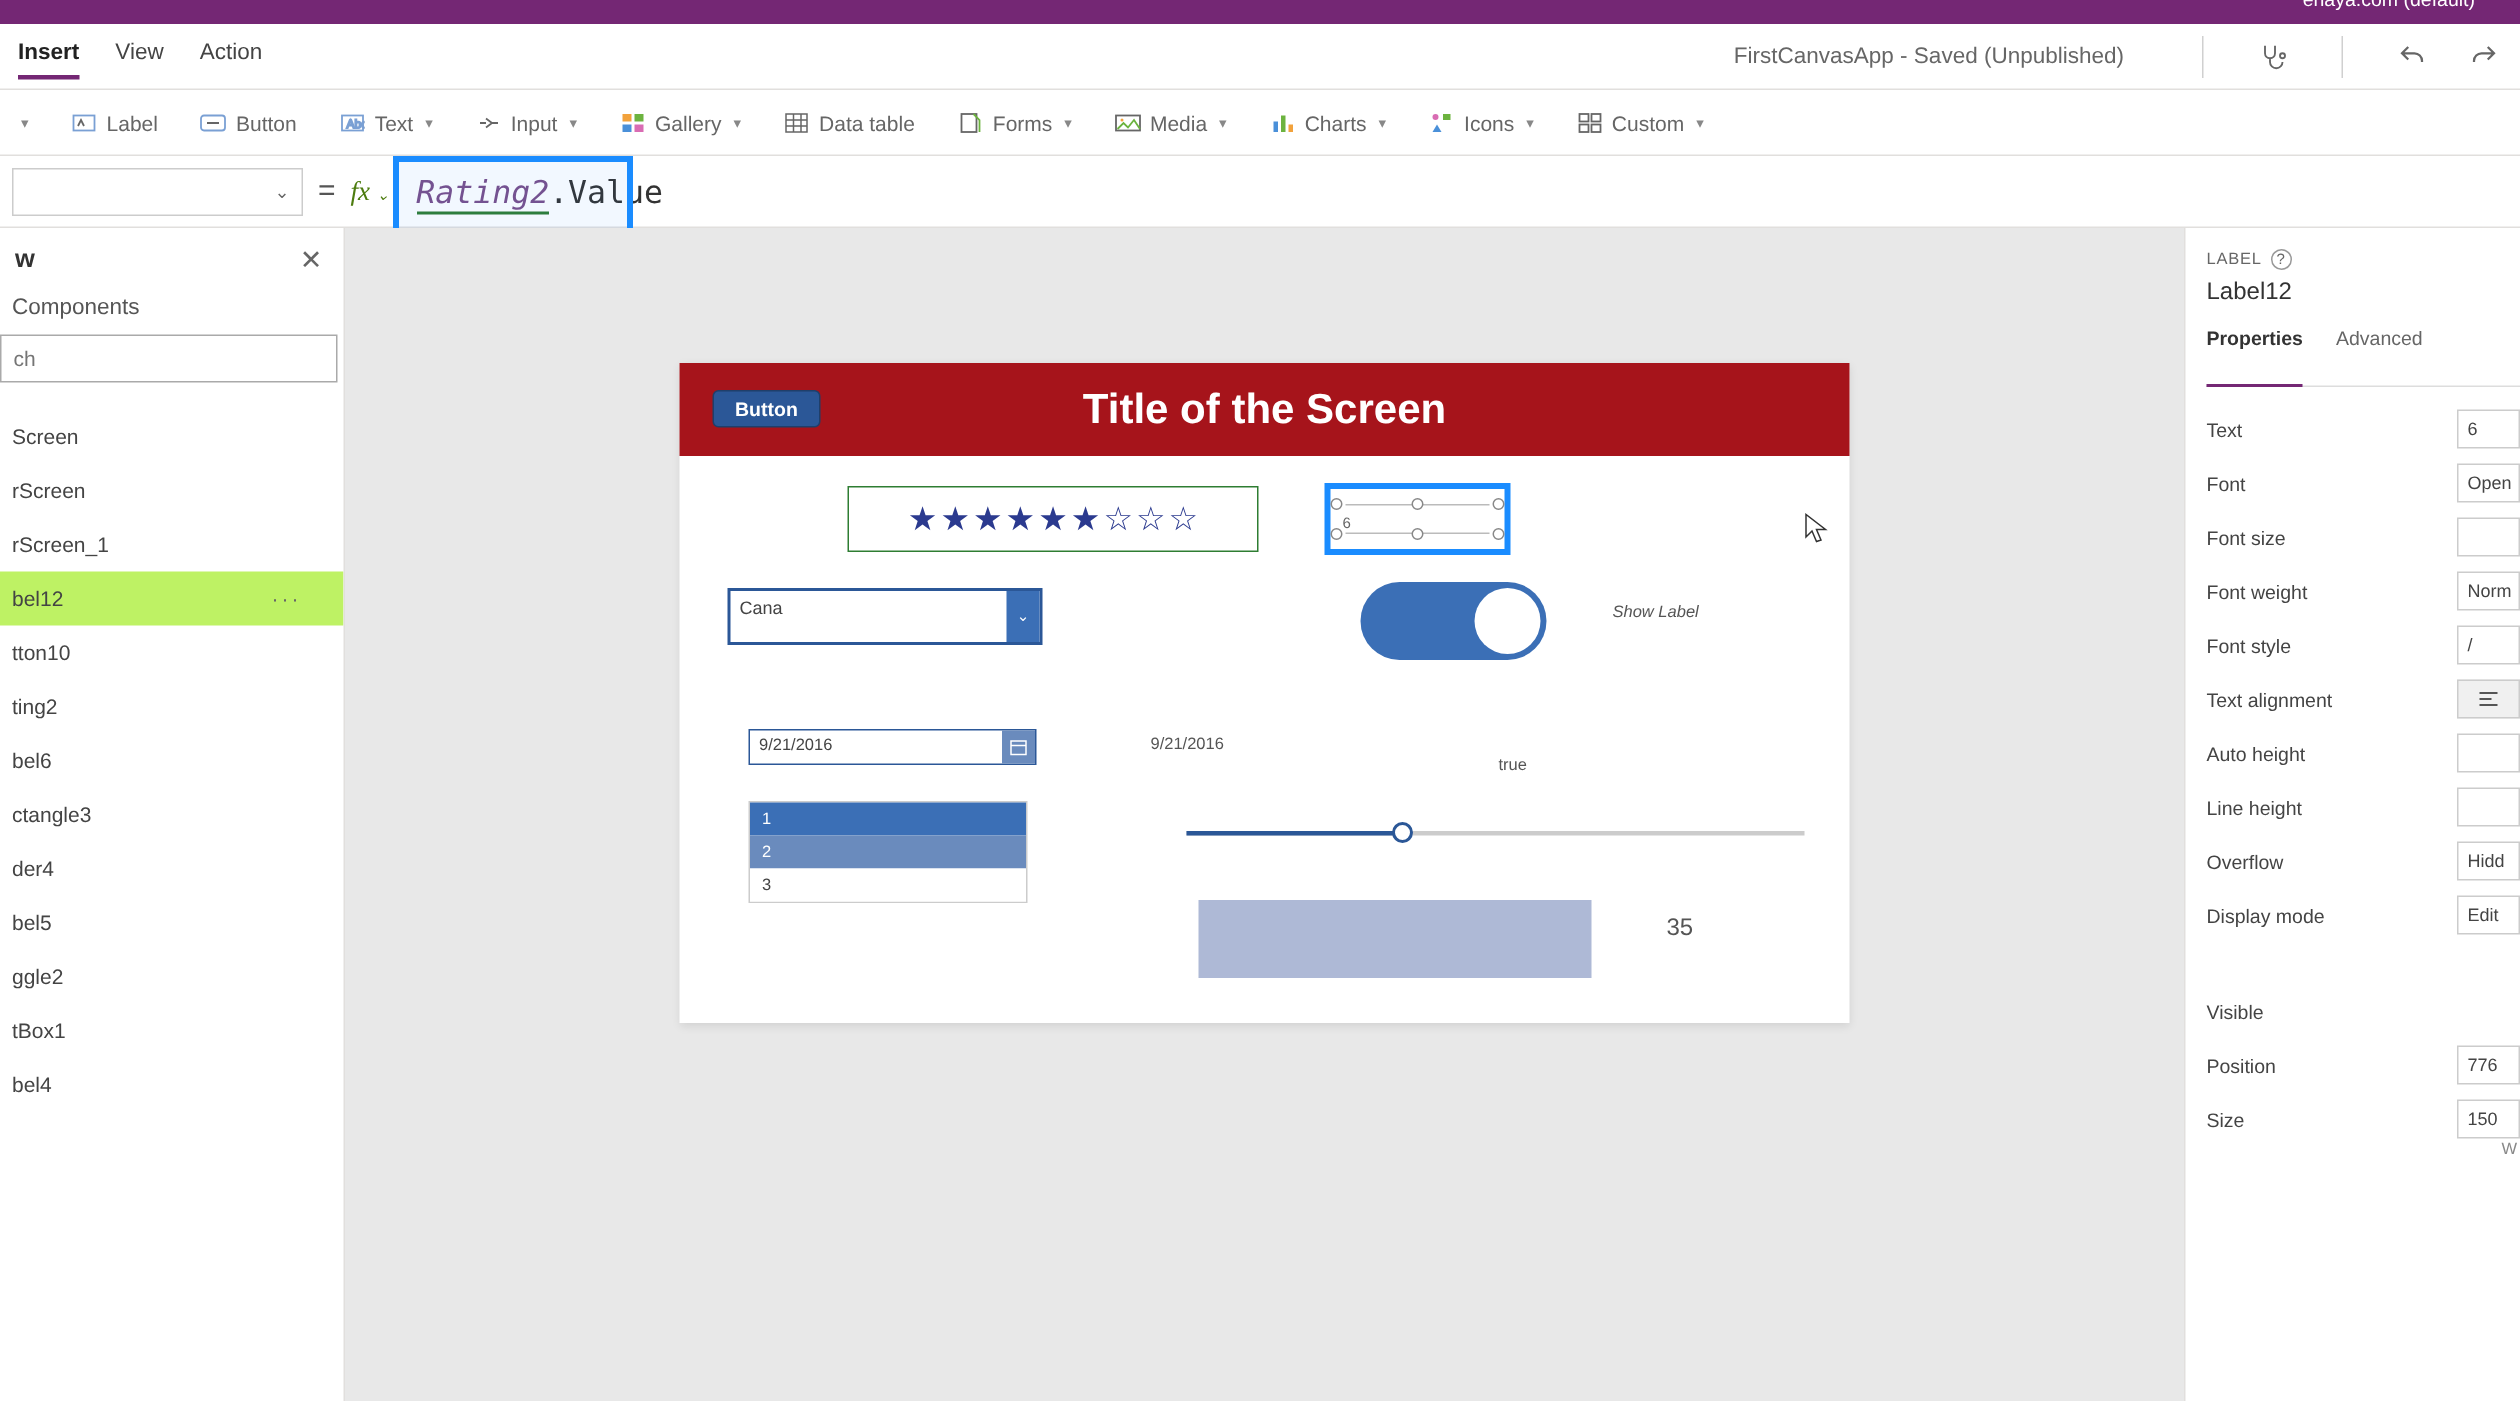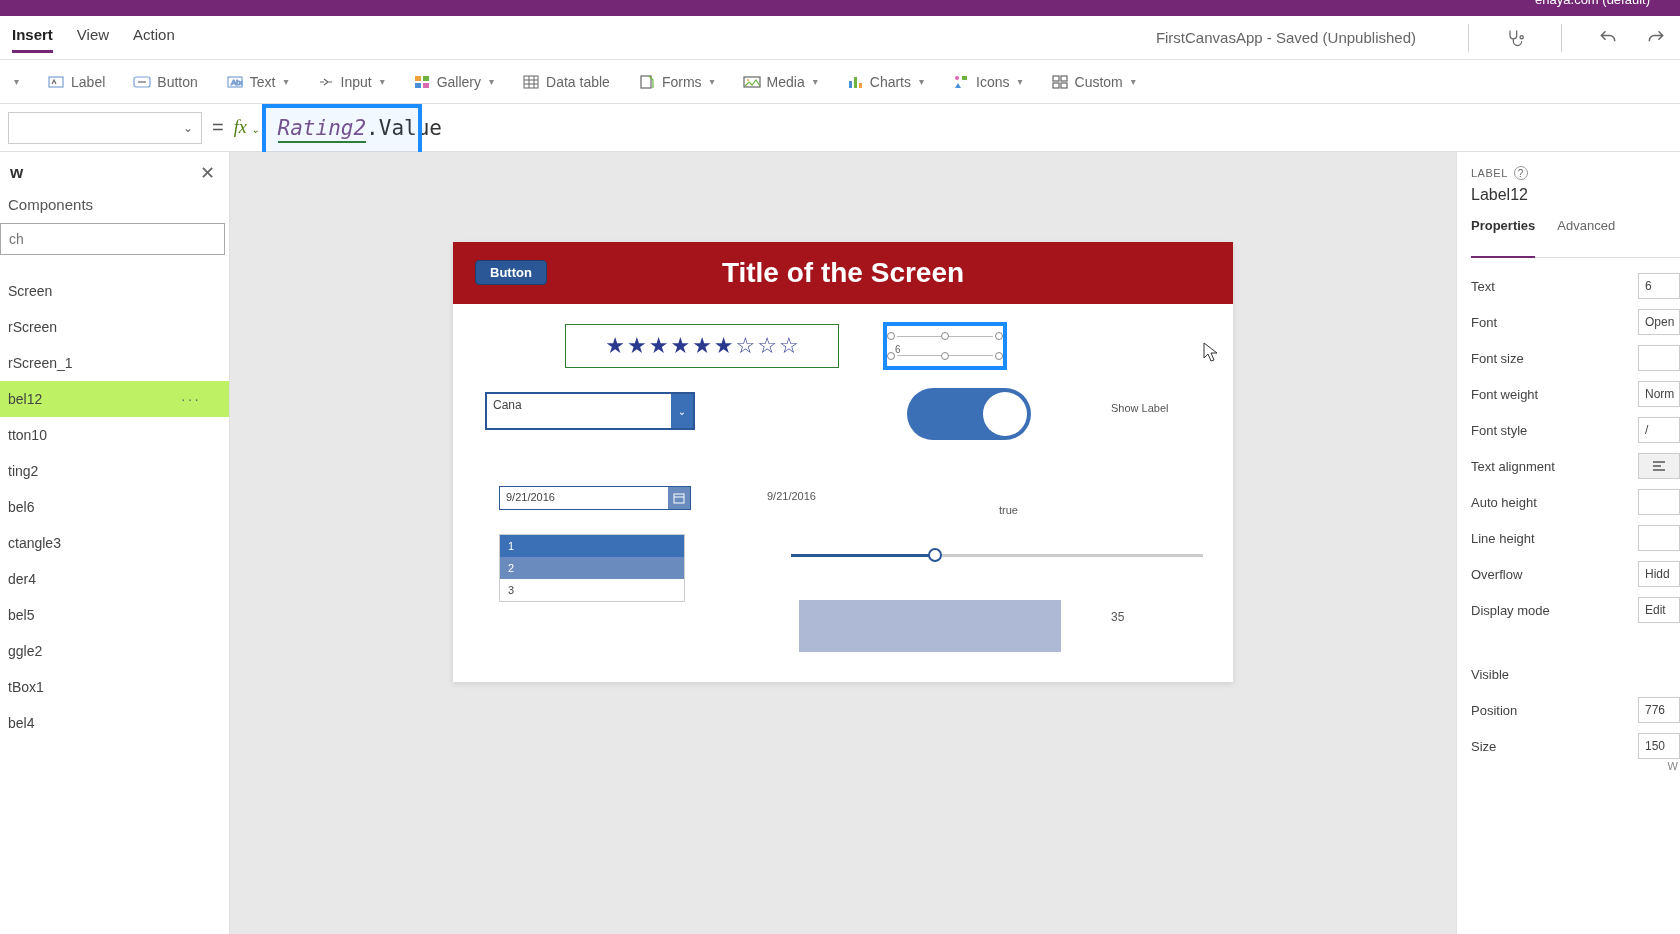--- a/index.html
+++ b/index.html
@@ -58,21 +58,21 @@
   .star { font-size: 22px; color: #2b3a8f; }
 
   .sel-box { position: absolute; left: 430px; top: 80px; width: 124px; height: 48px; border: 4px solid #1a8cff; }
   .handle { width: 8px; height: 8px; border: 1px solid #888; background: #fff; border-radius: 50%; position: absolute; }
   .sel-inner { position: absolute; inset: 4px; }
   .sel-inner .ln { position: absolute; height: 1px; background: #bbb; left: 6px; right: 6px; }
   .sel-inner .valtxt { position: absolute; left: 4px; top: 14px; font-size: 10px; color: #666; }
 
   .toggle { position: absolute; left: 454px; top: 146px; width: 124px; height: 52px; background: #3b6fb6; border-radius: 30px; }
   .toggle .knob { width: 44px; height: 44px; background: #fff; border-radius: 50%; position: absolute; right: 4px; top: 4px; }
-  .toggle-lbl { position: absolute; left: 658px; top: 160px; font-size: 11px; color: #555; }
+  .toggle-lbl { position: absolute; left: 622px; top: 160px; font-size: 11px; color: #555; font-style: italic; }
 
   .combo { position: absolute; left: 32px; top: 150px; width: 210px; height: 38px; border: 2px solid #2b5797; display: flex; }
   .combo .txt { flex: 1; padding: 4px 6px; font-size: 12px; color: #444; }
   .combo .dd { width: 22px; background: #3b6fb6; color: #fff; display: flex; align-items: center; justify-content: center; font-size: 10px; }
 
   .datep { position: absolute; left: 46px; top: 244px; width: 192px; height: 24px; border: 1px solid #2b5797; display: flex; font-size: 11px; }
   .datep .txt { flex: 1; padding: 4px 6px; color: #444; }
   .datep .dd { width: 22px; background: #6a8bbd; display: flex; align-items: center; justify-content: center; }
 
   .datelbl { position: absolute; left: 314px; top: 248px; font-size: 11px; color: #555; }
@@ -83,21 +83,21 @@
   .listbox .li.sel { background: #3b6fb6; }
   .listbox .li.sel2 { background: #6a8bbd; }
   .listbox .li.plain { background: #fff; color: #444; }
 
   .slider { position: absolute; left: 338px; top: 312px; width: 412px; }
   .slider .track { height: 3px; background: #ccc; position: relative; }
   .slider .fill { position: absolute; left: 0; top: 0; height: 3px; width: 35%; background: #2b5797; }
   .slider .thumb { position: absolute; left: 35%; top: -6px; width: 14px; height: 14px; border-radius: 50%; background: #fff; border: 2px solid #2b5797; transform: translateX(-7px); }
 
   .rect { position: absolute; left: 346px; top: 358px; width: 262px; height: 52px; background: #aeb9d6; }
-  .numlbl { position: absolute; left: 658px; top: 368px; font-size: 12px; color: #555; }
+  .numlbl { position: absolute; left: 658px; top: 368px; font-size: 16px; color: #555; }
 
   .cursor { position: absolute; left: 750px; top: 100px; pointer-events: none; }
 
   .proppanel { width: 224px; border-left: 1px solid #e1dfdd; padding: 14px 0 0 14px; overflow: hidden; }
   .pp-type { font-size: 11px; color: #666; letter-spacing: 0.5px; display: flex; align-items: center; gap: 6px; }
   .pp-type .q { width: 14px; height: 14px; border: 1px solid #999; border-radius: 50%; display: inline-flex; align-items: center; justify-content: center; font-size: 10px; }
   .pp-name { font-size: 16px; color: #333; margin-top: 6px; }
   .pp-tabs { display: flex; gap: 22px; margin-top: 14px; border-bottom: 1px solid #ddd; }
   .pp-tab { font-size: 13px; color: #666; padding-bottom: 24px; position: relative; cursor: pointer; }
   .pp-tab.active { color: #333; font-weight: 600; }

